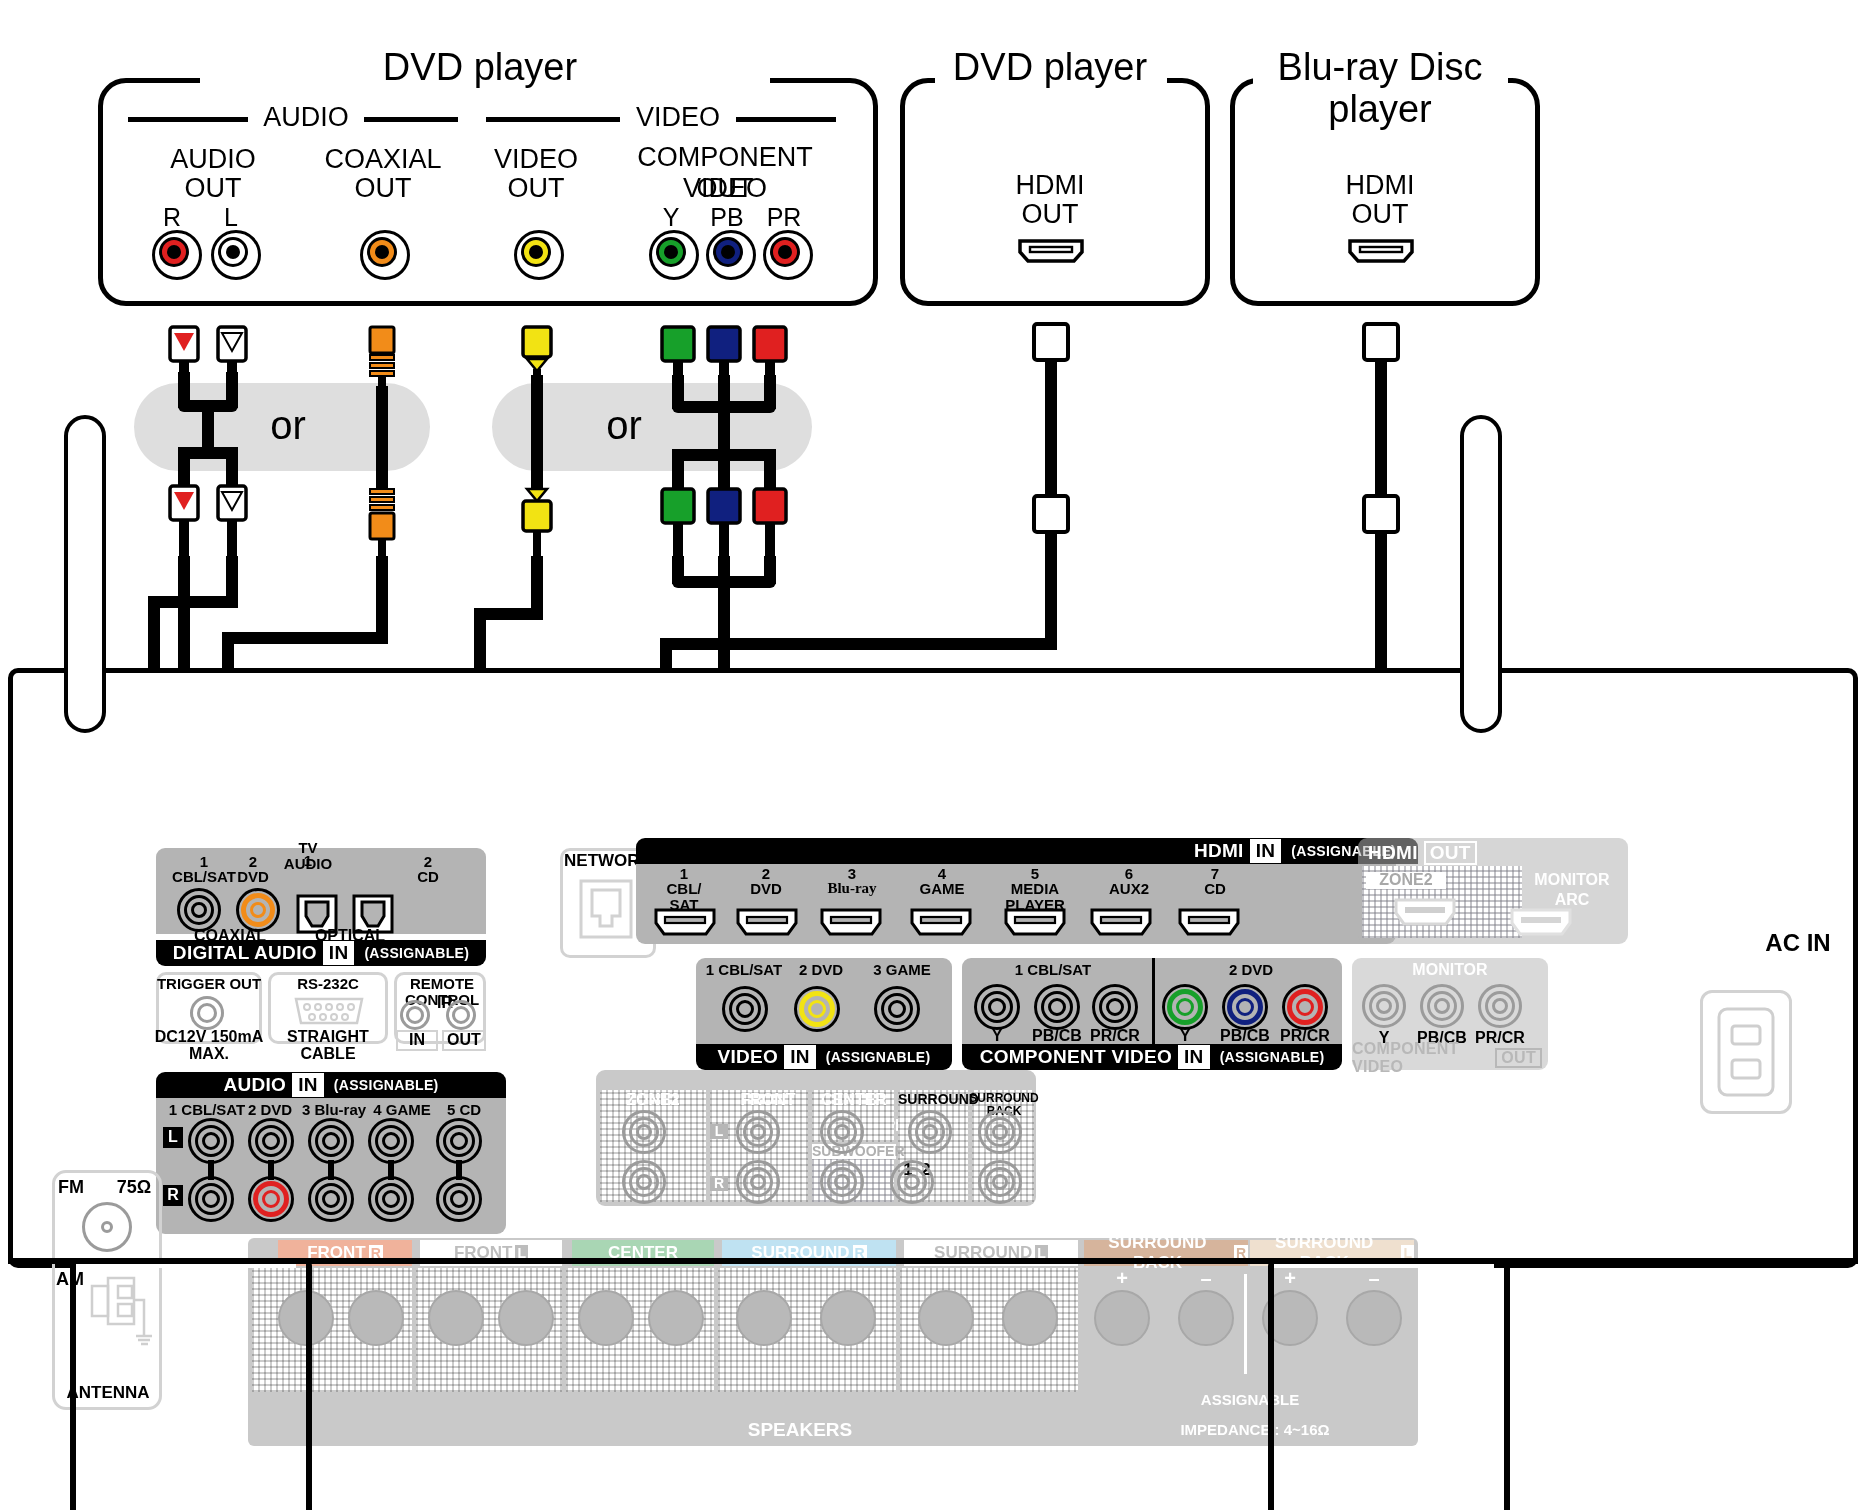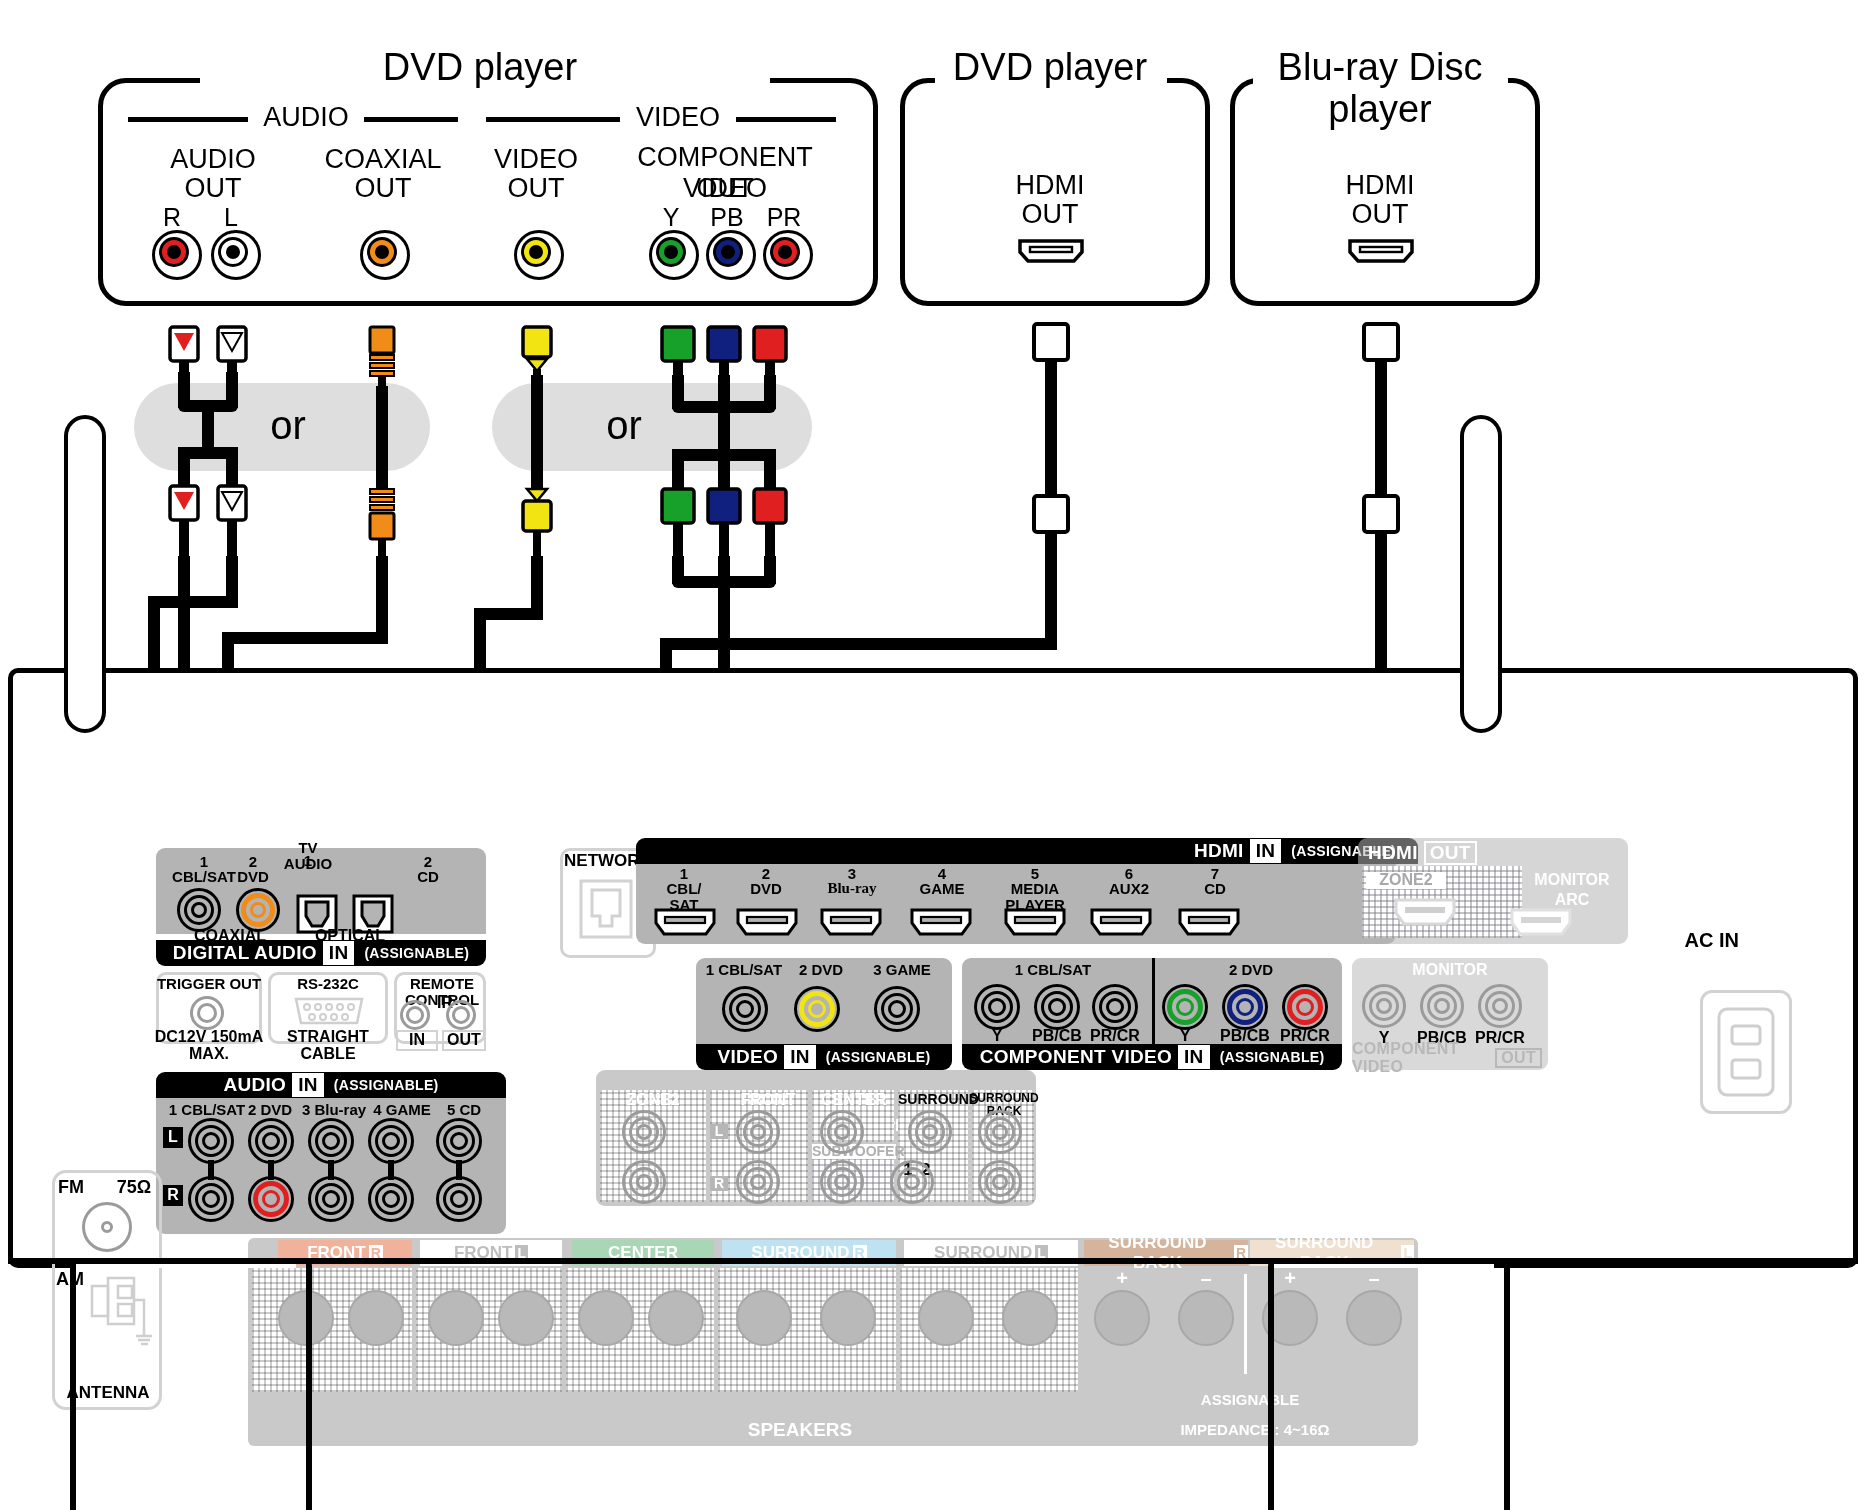--- a/index.html
+++ b/index.html
@@ -877,21 +877,21 @@
       <path d="M46 28 h10 v36" fill="none" stroke="#cfcfcf" stroke-width="2.5"></path>
       <g stroke="#cfcfcf" stroke-width="2.5" fill="none">
         <path d="M48 64 h16"></path>
           <path d="M50 68 h12"></path>
           <path d="M53 72 h7"></path>
       </g>
     </svg>
   </div>
   <div class="jlabel ghost" style="left:52px;top:1384px;width:112px;font-size:17px;">ANTENNA</div>
 
-  <div class="jlabel ghost" style="left:1639px;top:930px;width:100px;font-size:20px;text-align:right;">AC IN</div>
+  <div class="jlabel ghost" style="left:1748px;top:930px;width:100px;font-size:24px;">AC IN</div>
   <div class="panel ghost-border" style="left:1700px;top:990px;width:92px;height:124px;border-radius:12px;"></div>
   <div class="hport" style="left:1716px;top:1006px;width:60px;height:92px;">
     <svg width="60" height="92" viewBox="0 0 60 92">
       <rect x="3" y="3" width="54" height="86" rx="8" fill="none" stroke="#cfcfcf" stroke-width="3"></rect>
       <rect x="16" y="20" width="28" height="18" rx="3" fill="none" stroke="#cfcfcf" stroke-width="3"></rect>
       <rect x="16" y="54" width="28" height="18" rx="3" fill="none" stroke="#cfcfcf" stroke-width="3"></rect>
     </svg>
   </div>
 
   <div class="foot" style="left:70px;top:1262px;width:230px;height:248px;border-radius:4px;background:transparent;border-top:none;"></div>

